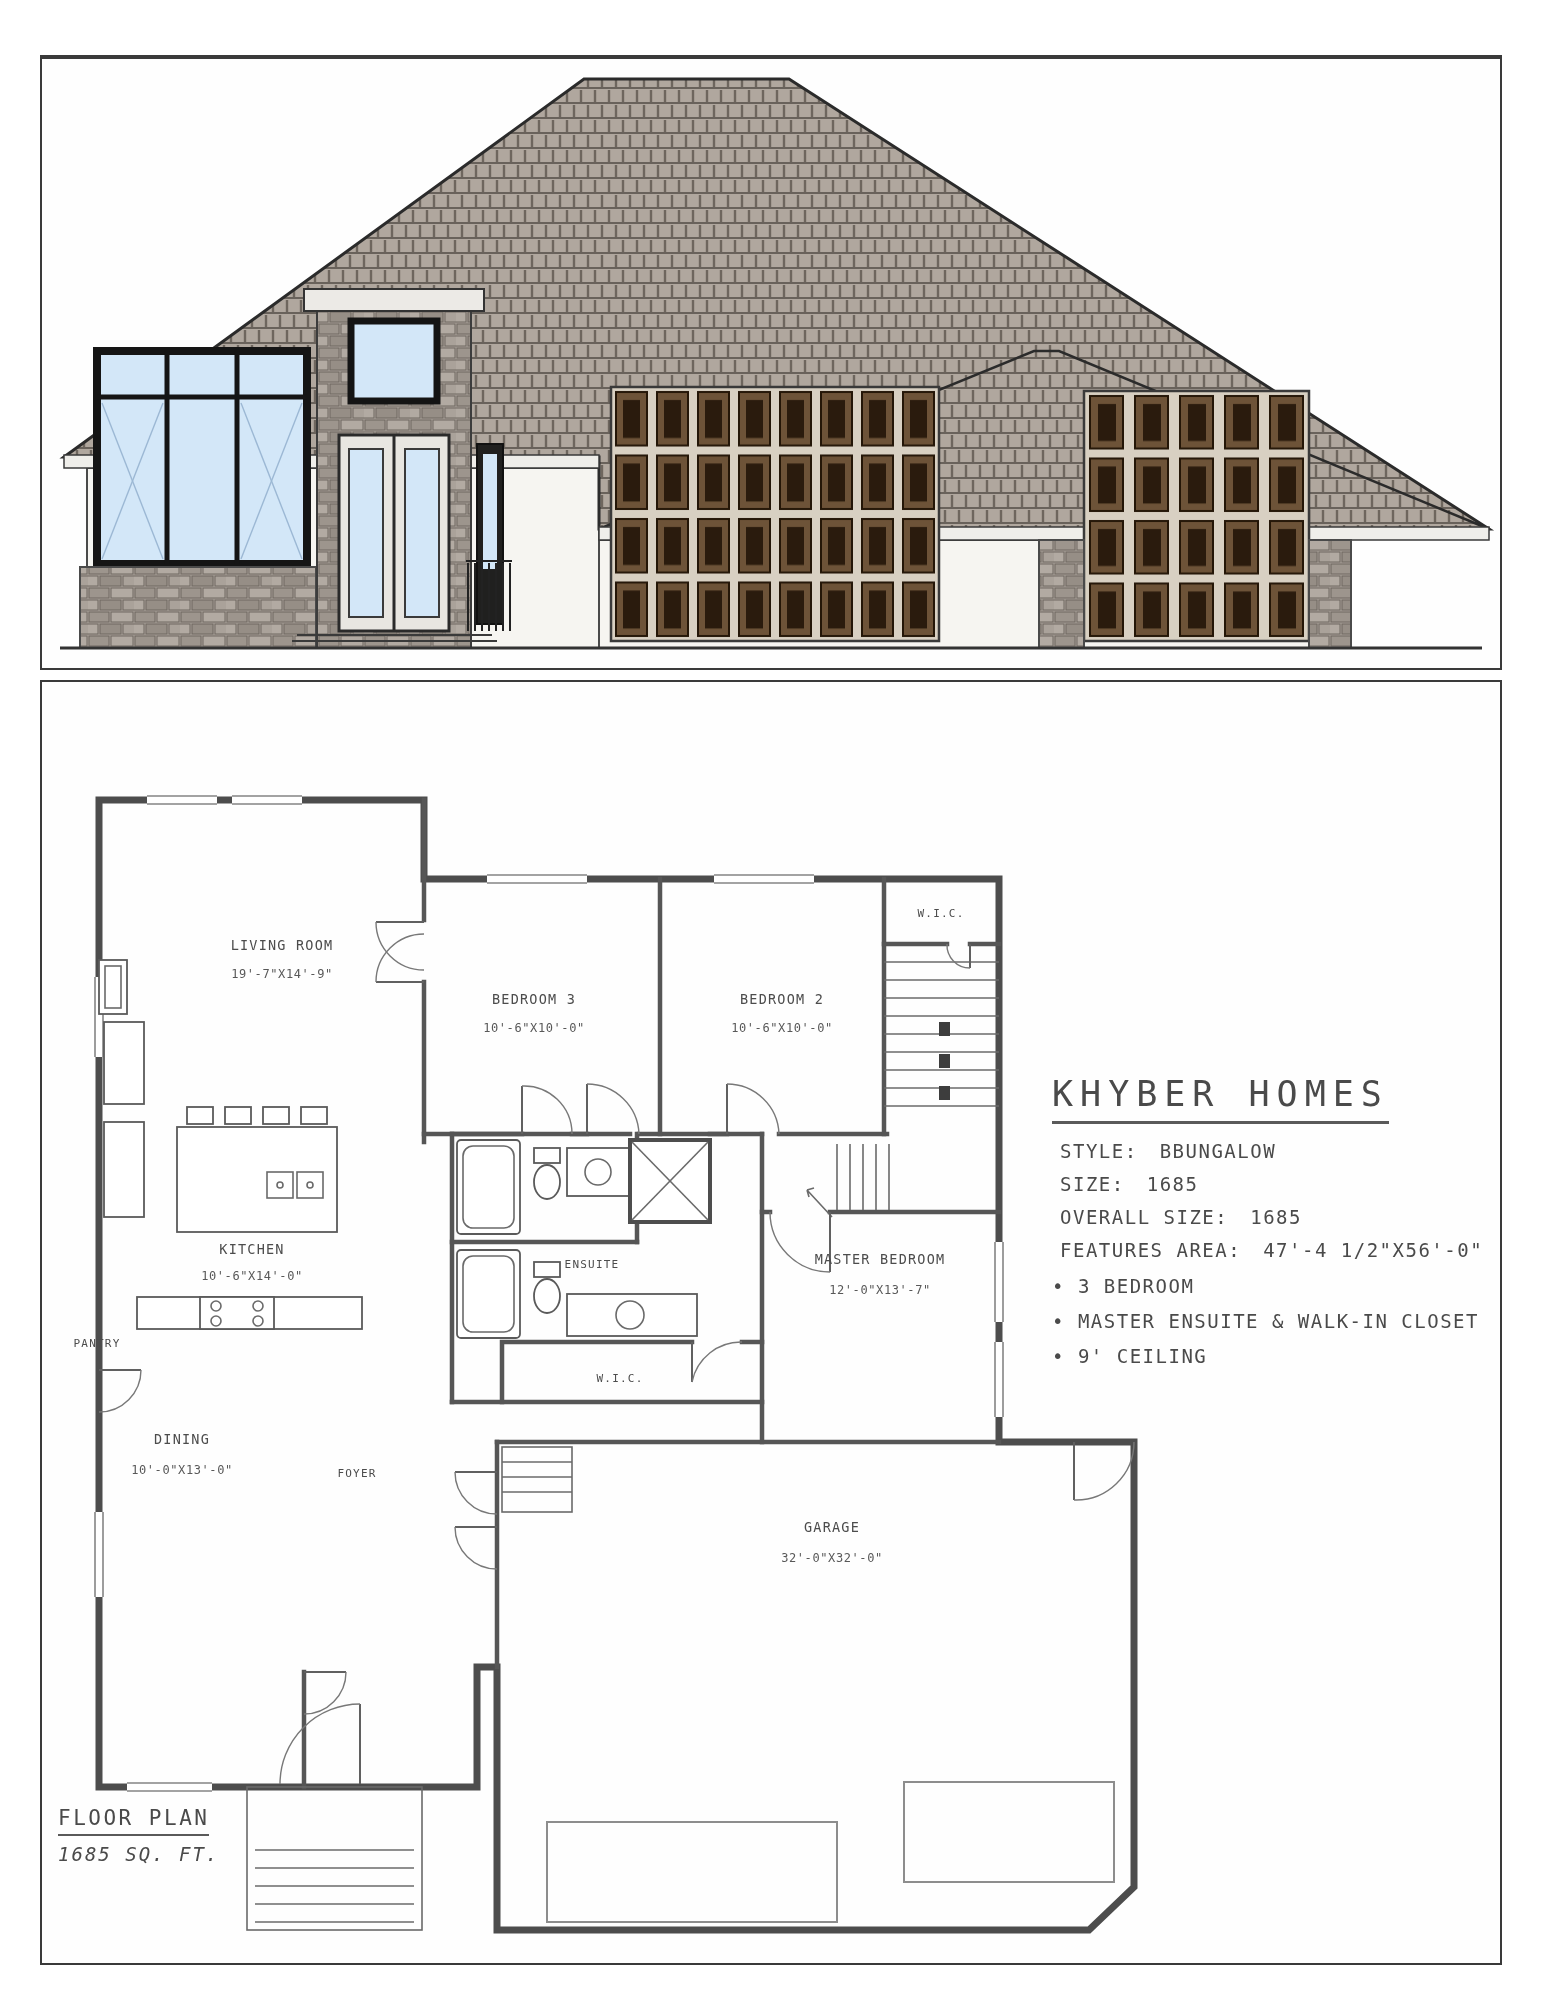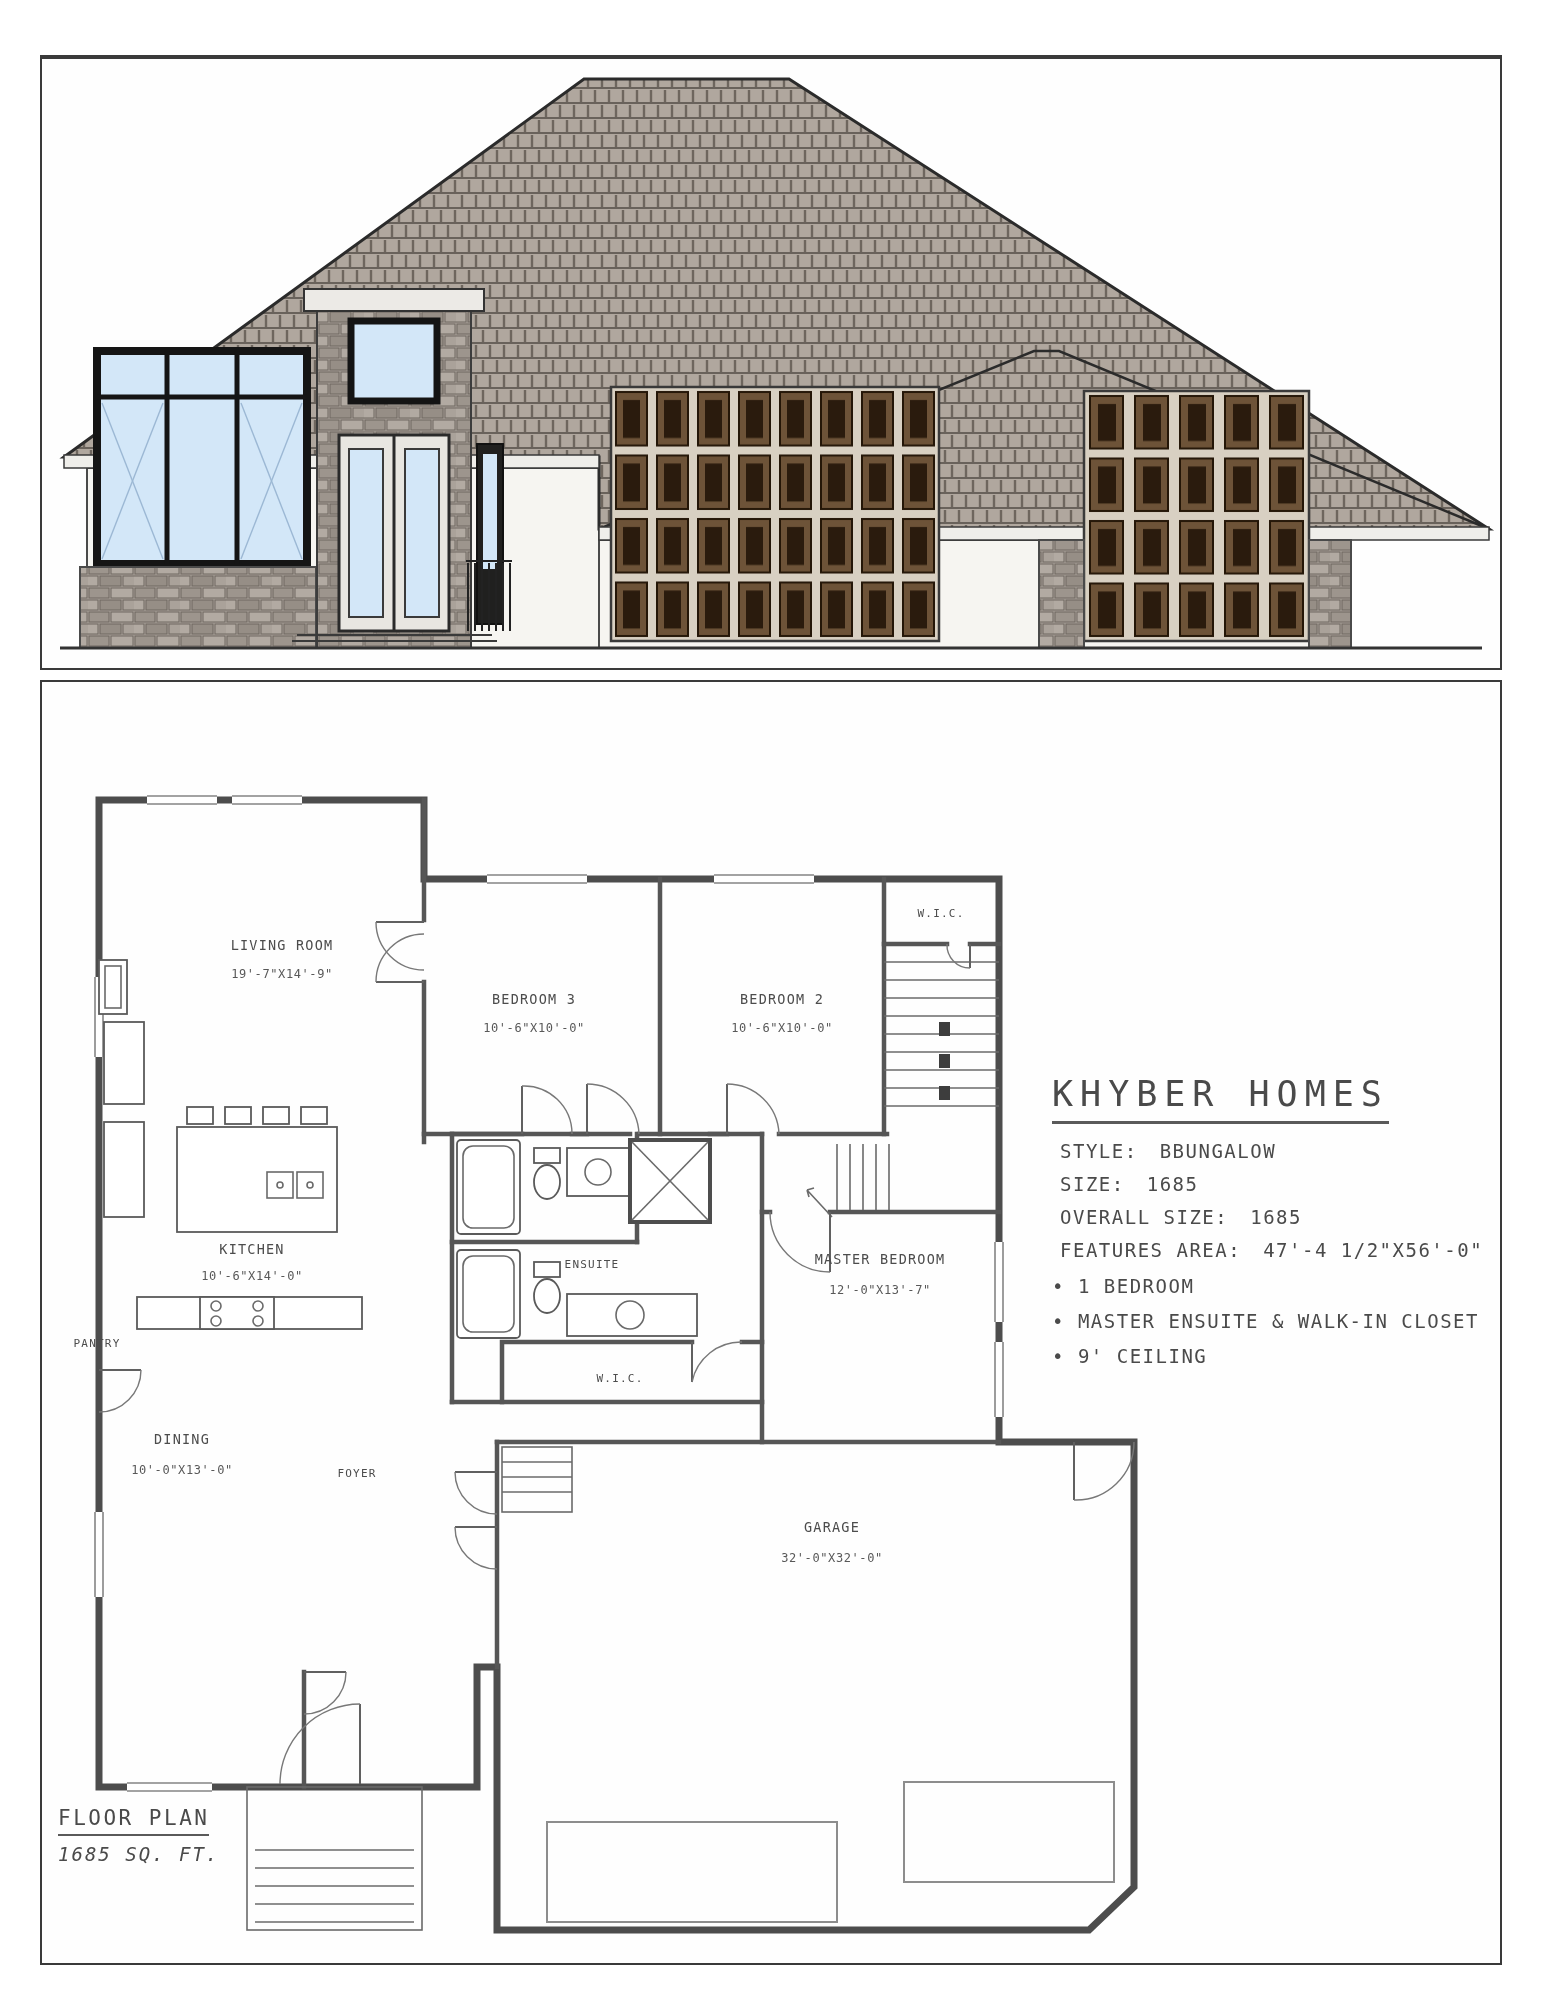--- a/index.html
+++ b/index.html
@@ -429,21 +429,21 @@
         <div class="tb-row">
           <span class="lbl">OVERALL SIZE:</span>
           <span class="val">1685</span>
         </div>
         <div class="tb-row">
           <span class="lbl">FEATURES AREA:</span>
           <span class="val">47'-4 1/2"X56'-0"</span>
         </div>
       </div>
       <ul class="tb-bullets">
-        <li>1 BEDROOM</li>
+        <li>3 BEDROOM</li>
         <li>MASTER ENSUITE &amp; WALK-IN CLOSET</li>
         <li>9' CEILING</li>
       </ul>
     </div>
 
     <div class="pl">
       <div class="pl-title">FLOOR PLAN</div>
       <div class="pl-area">1685 SQ. FT.</div>
     </div>
   </div>

